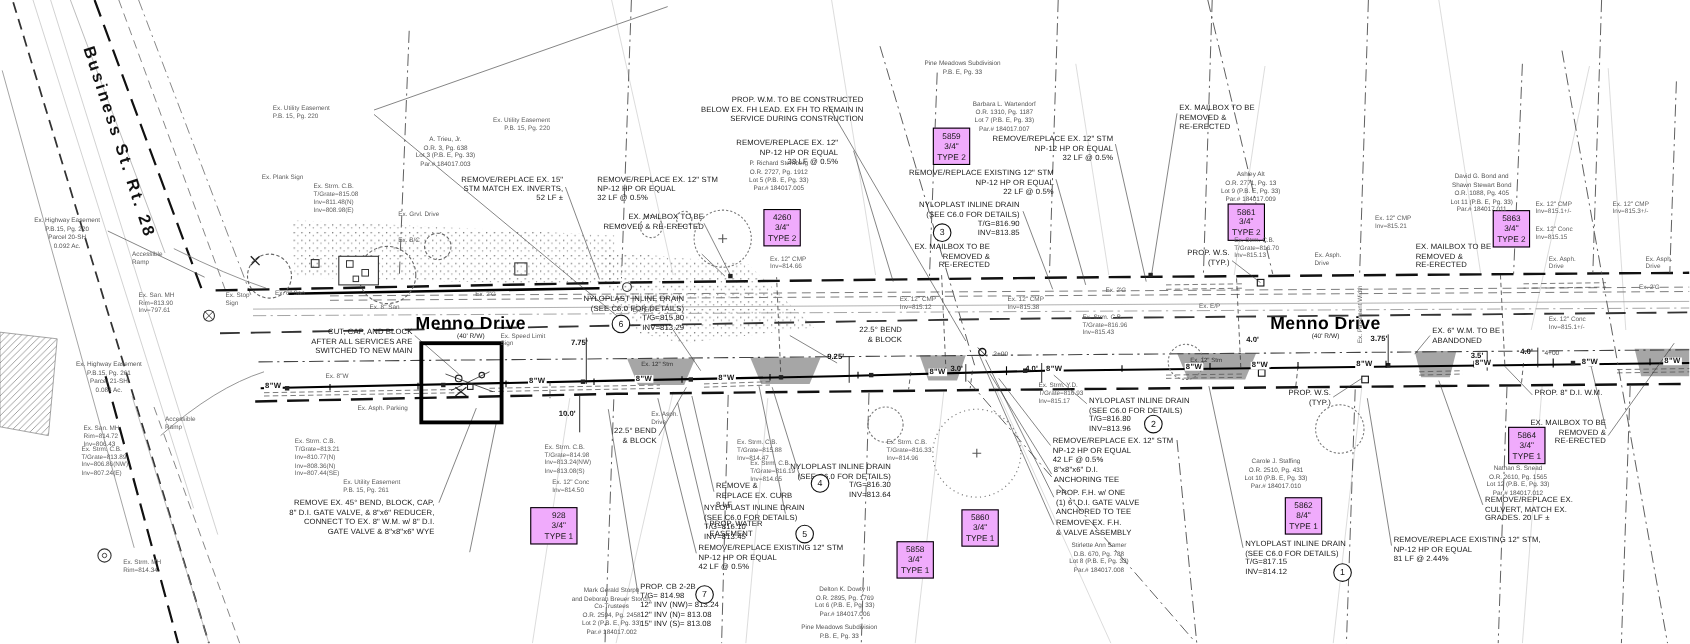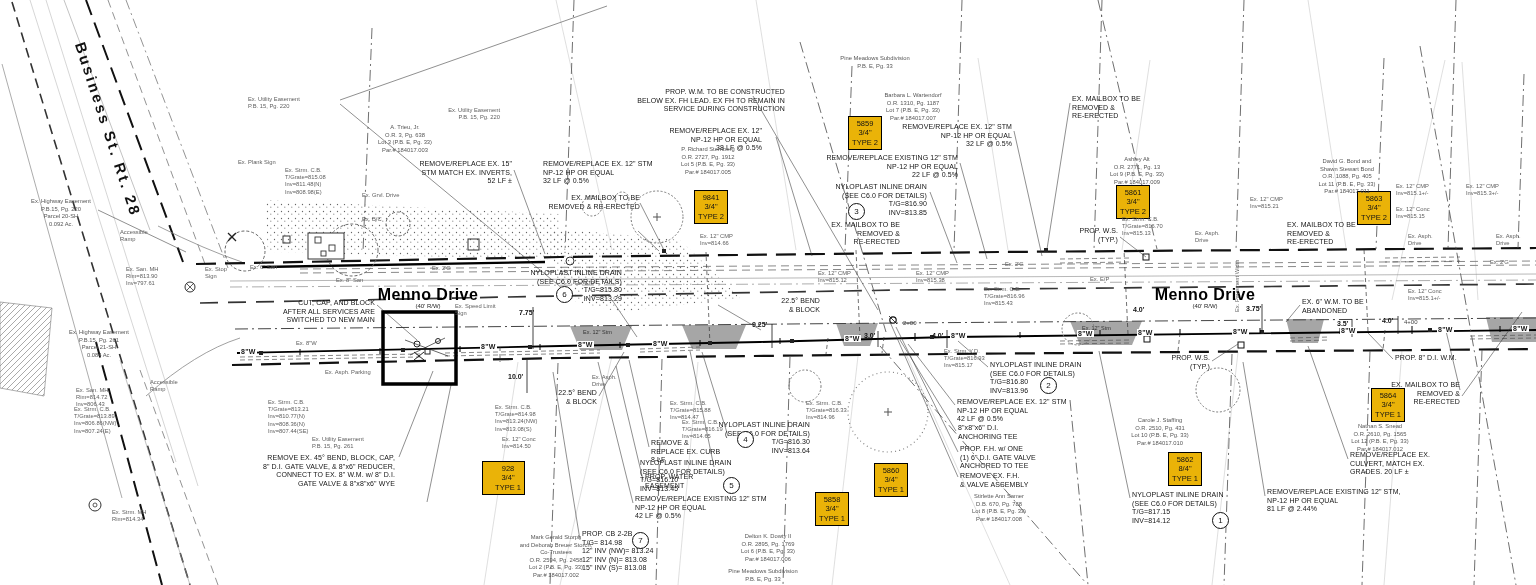--- a/index.html
+++ b/index.html
@@ -8,21 +8,21 @@
   #linework{position:absolute;left:0;top:0;}
   .a{position:absolute;color:#141414;}
   .t7{font-size:7px;line-height:1.22;white-space:pre-line;letter-spacing:.1px;}
   .tr{text-align:right;}
   .g{color:#5f5f5f;font-size:5.8px;line-height:1.25;white-space:pre-line;}
   .own{color:#565656;font-size:5.8px;line-height:1.3;text-align:center;white-space:pre-line;}
   .dim{font-size:7px;font-weight:700;color:#111;}
   .sta{font-size:6px;color:#444;}
   .w8{font-size:7px;font-weight:700;background:#fff;padding:0 1px;letter-spacing:.3px;}
   .stm{font-size:5.5px;color:#333;}
-  .box{border:1.5px solid #000;background:#eab308;text-align:center;font-size:7.5px;line-height:1.25;
+  .box{border:1.5px solid #000;background:#f0abfc;text-align:center;font-size:7.5px;line-height:1.25;
        padding:2px 3px;white-space:pre-line;min-width:26px;}
   .circ{width:15px;height:15px;border:1.1px solid #111;border-radius:50%;background:#fff;
         text-align:center;font-size:8px;line-height:15px;}
   .menno{font-size:16px;font-weight:800;letter-spacing:.4px;color:#000;text-align:center;white-space:nowrap;}
   .rw{font-size:6px;text-align:center;color:#222;white-space:nowrap;}
   .detail{font-size:20px;letter-spacing:.5px;color:#111;text-align:center;line-height:1.35;white-space:pre-line;}
   .bus{font-size:15px;font-weight:800;letter-spacing:2.5px;color:#111;white-space:nowrap;
        transform-origin:0 0;transform:rotate(72deg);}
   .rot90{transform-origin:0 0;transform:rotate(-90deg);white-space:nowrap;}
 </style>
@@ -403,21 +403,21 @@
 NP-12 HP OR EQUAL
 81 LF @ 2.44%</div>
 <div class="a t7 tr" style="right:76px;top:381px;">EX. MAILBOX TO BE
 REMOVED &amp;
 RE-ERECTED</div>
 <div class="a t7" style="left:1395px;top:354px;">PROP. 8" D.I. W.M.</div>
 
 <div class="a box" style="left:482px;top:461px;padding-left:12px;">928
 3/4"
 TYPE 1</div>
-<div class="a box" style="left:694px;top:190px;">9841
+<div class="a box" style="left:694px;top:190px;">4260
 3/4"
 TYPE 2</div>
 <div class="a box" style="left:815px;top:492px;">5858
 3/4"
 TYPE 1</div>
 <div class="a box" style="left:848px;top:116px;">5859
 3/4"
 TYPE 2</div>
 <div class="a box" style="left:874px;top:463px;">5860
 3/4"

